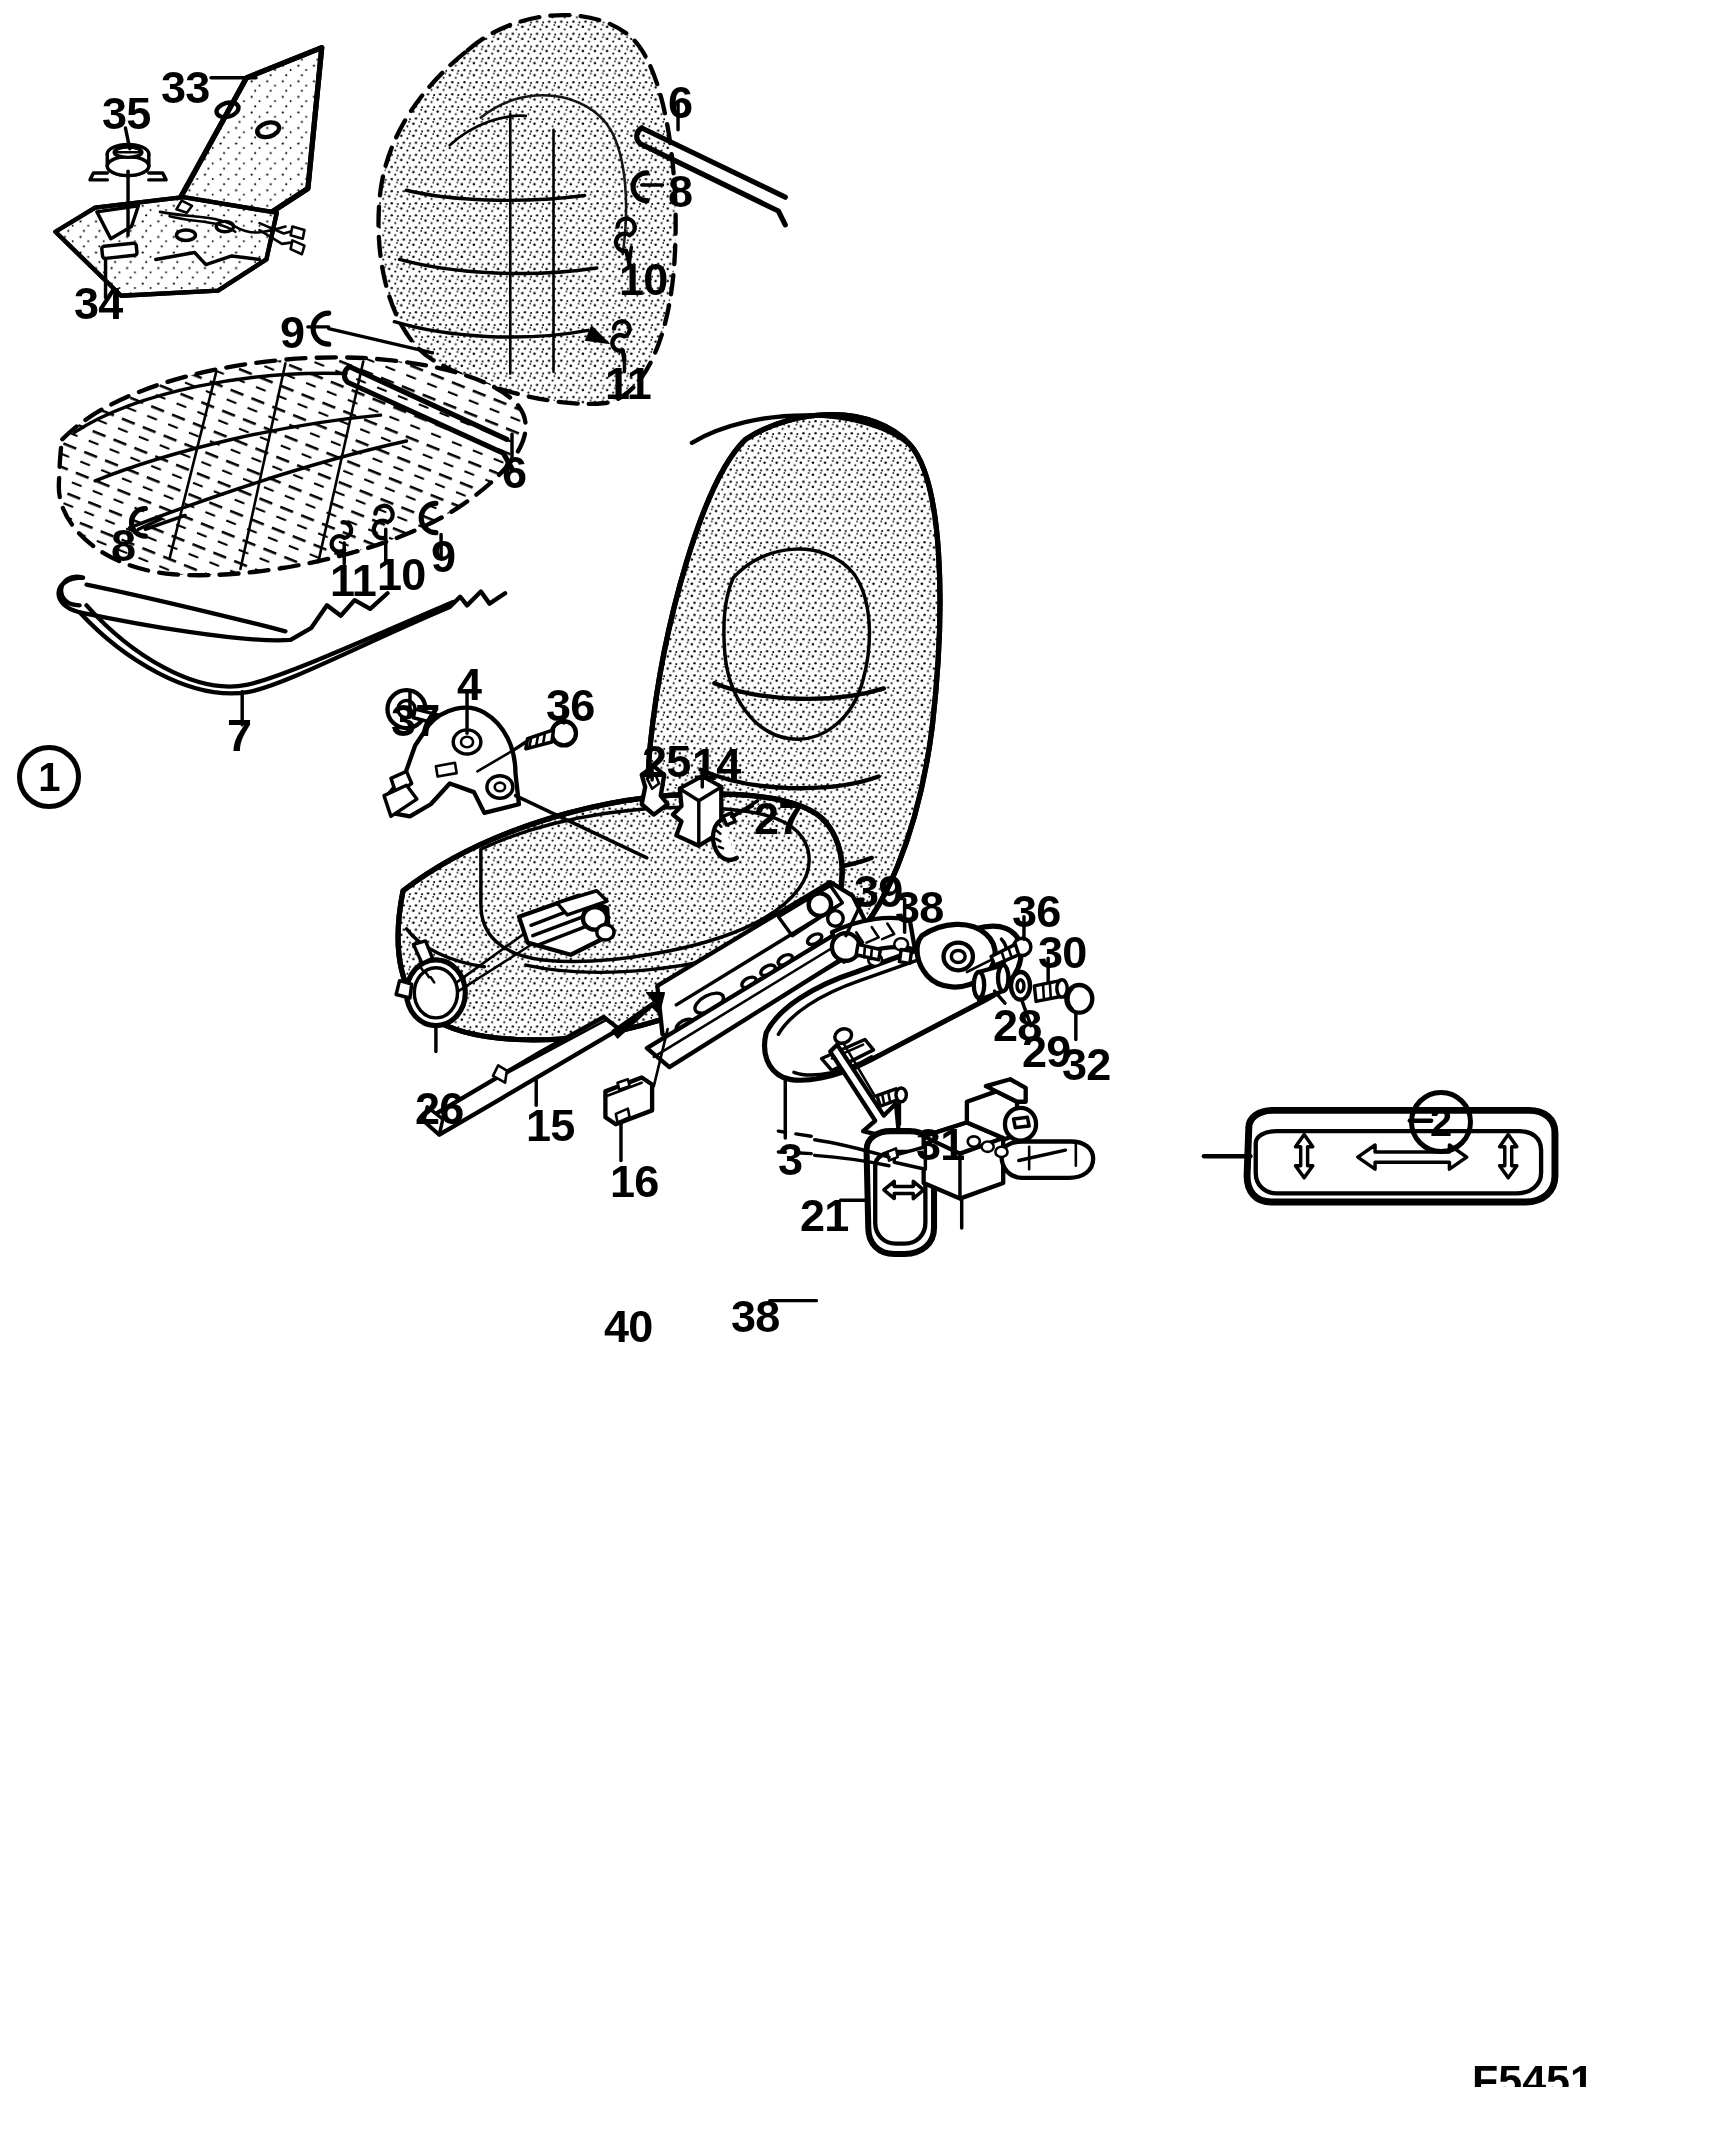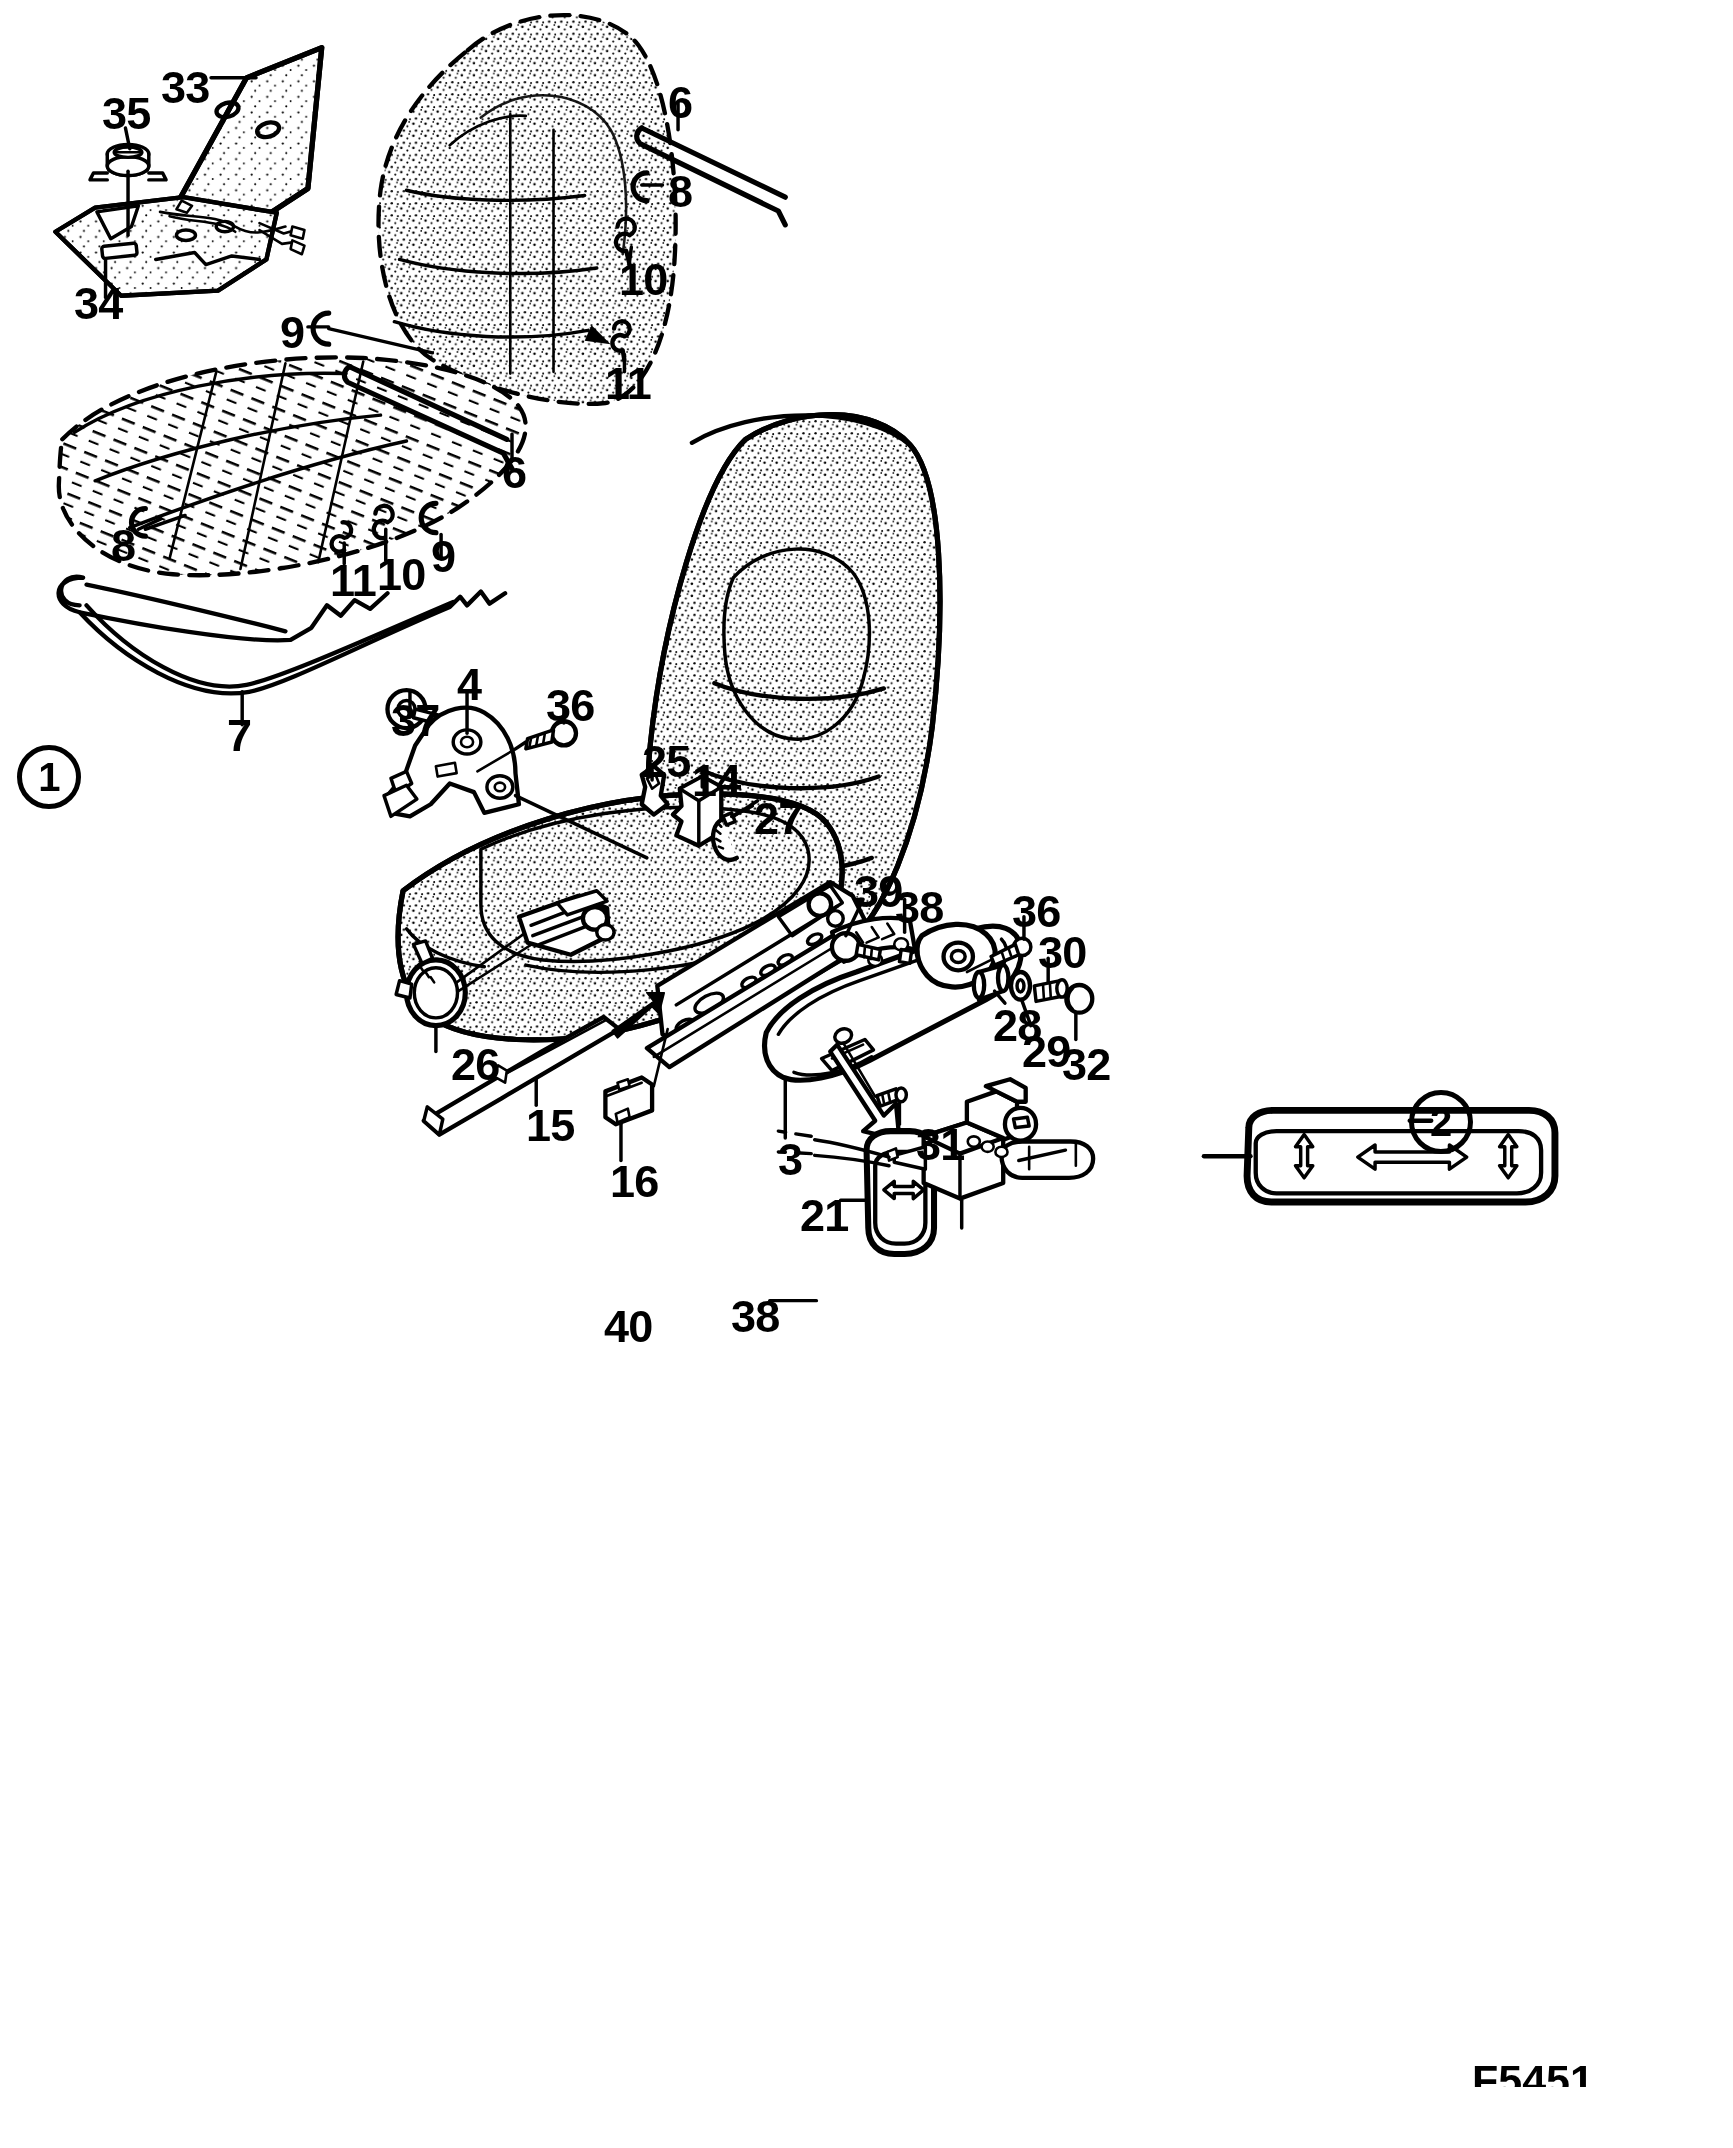--- a/index.html
+++ b/index.html
@@ -519,30 +519,30 @@
   <div class="callout" style="left:502px;top:450px;">6</div>
   <div class="callout" style="left:111px;top:523px;">8</div>
   <div class="callout" style="left:330px;top:558px;">11</div>
   <div class="callout" style="left:377px;top:552px;">10</div>
   <div class="callout" style="left:431px;top:534px;">9</div>
   <div class="callout" style="left:227px;top:713px;">7</div>
   <div class="callout" style="left:391px;top:662px;margin-top:36px;">37</div>
   <div class="callout" style="left:457px;top:662px;">4</div>
   <div class="callout" style="left:546px;top:683px;">36</div>
   <div class="callout" style="left:642px;top:739px;text-align:right;">25</div>
-  <div class="callout" style="left:692px;top:758px;">14</div>
+  <div class="callout" style="left:692px;top:742px;">14</div>
   <div class="callout" style="left:754px;top:796px;">27</div>
   <div class="callout" style="left:854px;top:869px;">39</div>
   <div class="callout" style="left:895px;top:869px;margin-top:16px;">38</div>
   <div class="callout" style="left:1012px;top:889px;">36</div>
   <div class="callout" style="left:1038px;top:930px;">30</div>
   <div class="callout" style="left:993px;top:1003px;">28</div>
   <div class="callout" style="left:1022px;top:1029px;">29</div>
   <div class="callout" style="left:1062px;top:1042px;">32</div>
-  <div class="callout" style="left:415px;top:1042px;margin-left:36px;">26</div>
+  <div class="callout" style="left:415px;top:1086px;">26</div>
   <div class="callout" style="left:526px;top:1103px;">15</div>
   <div class="callout" style="left:610px;top:1159px;">16</div>
   <div class="callout" style="left:778px;top:1137px;">3</div>
   <div class="callout" style="left:898px;top:1122px;margin-left:18px;">31</div>
   <div class="callout" style="left: 800px; top: 1193px; text-align: right;">21</div>
   <div class="callout" style="left: 731px; top: 1294px;">38</div>
   <div class="callout" style="left: 604px; top: 1304px;">40</div>
 
   <div class="circ" style="left:17.3px;top:745px;">1</div>
   <div class="circ" style="left:1409px;top:1090px;">2</div>

